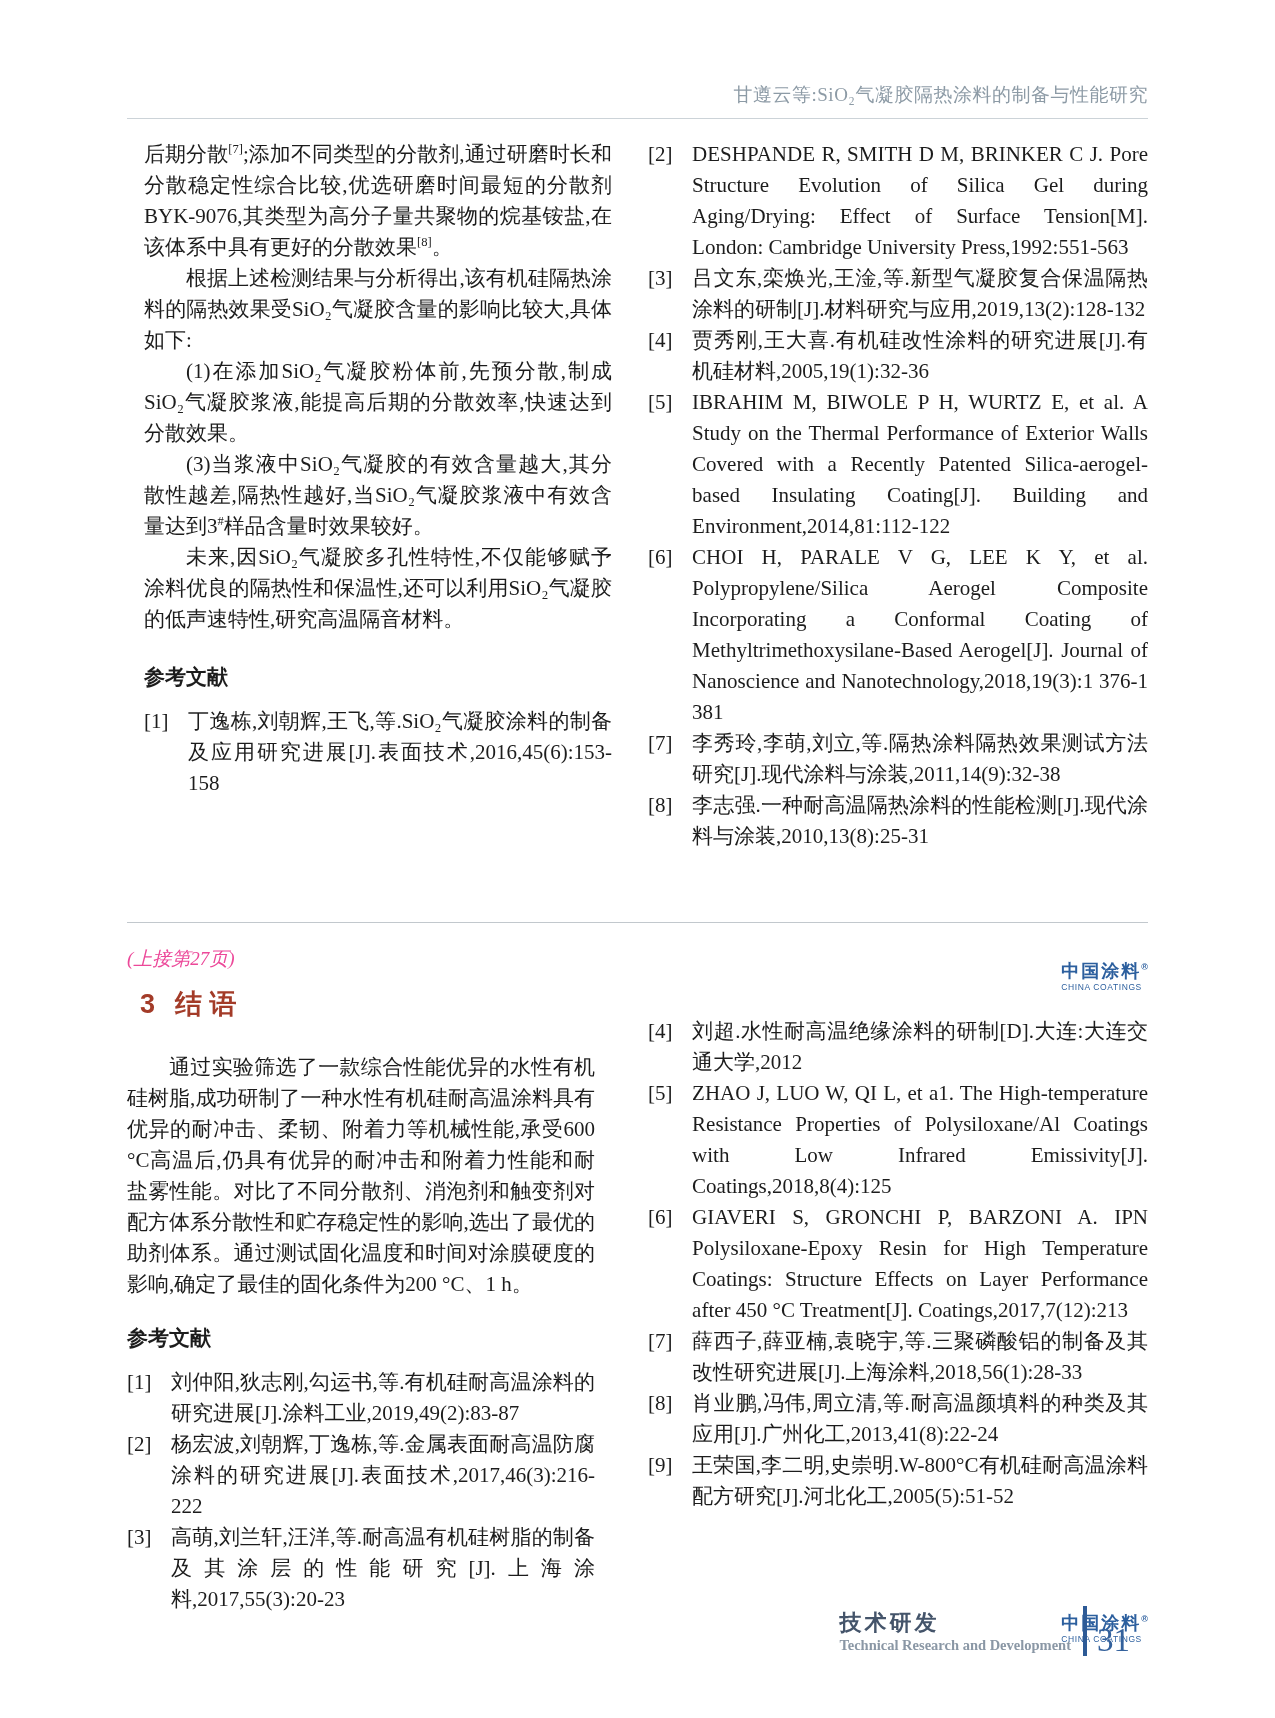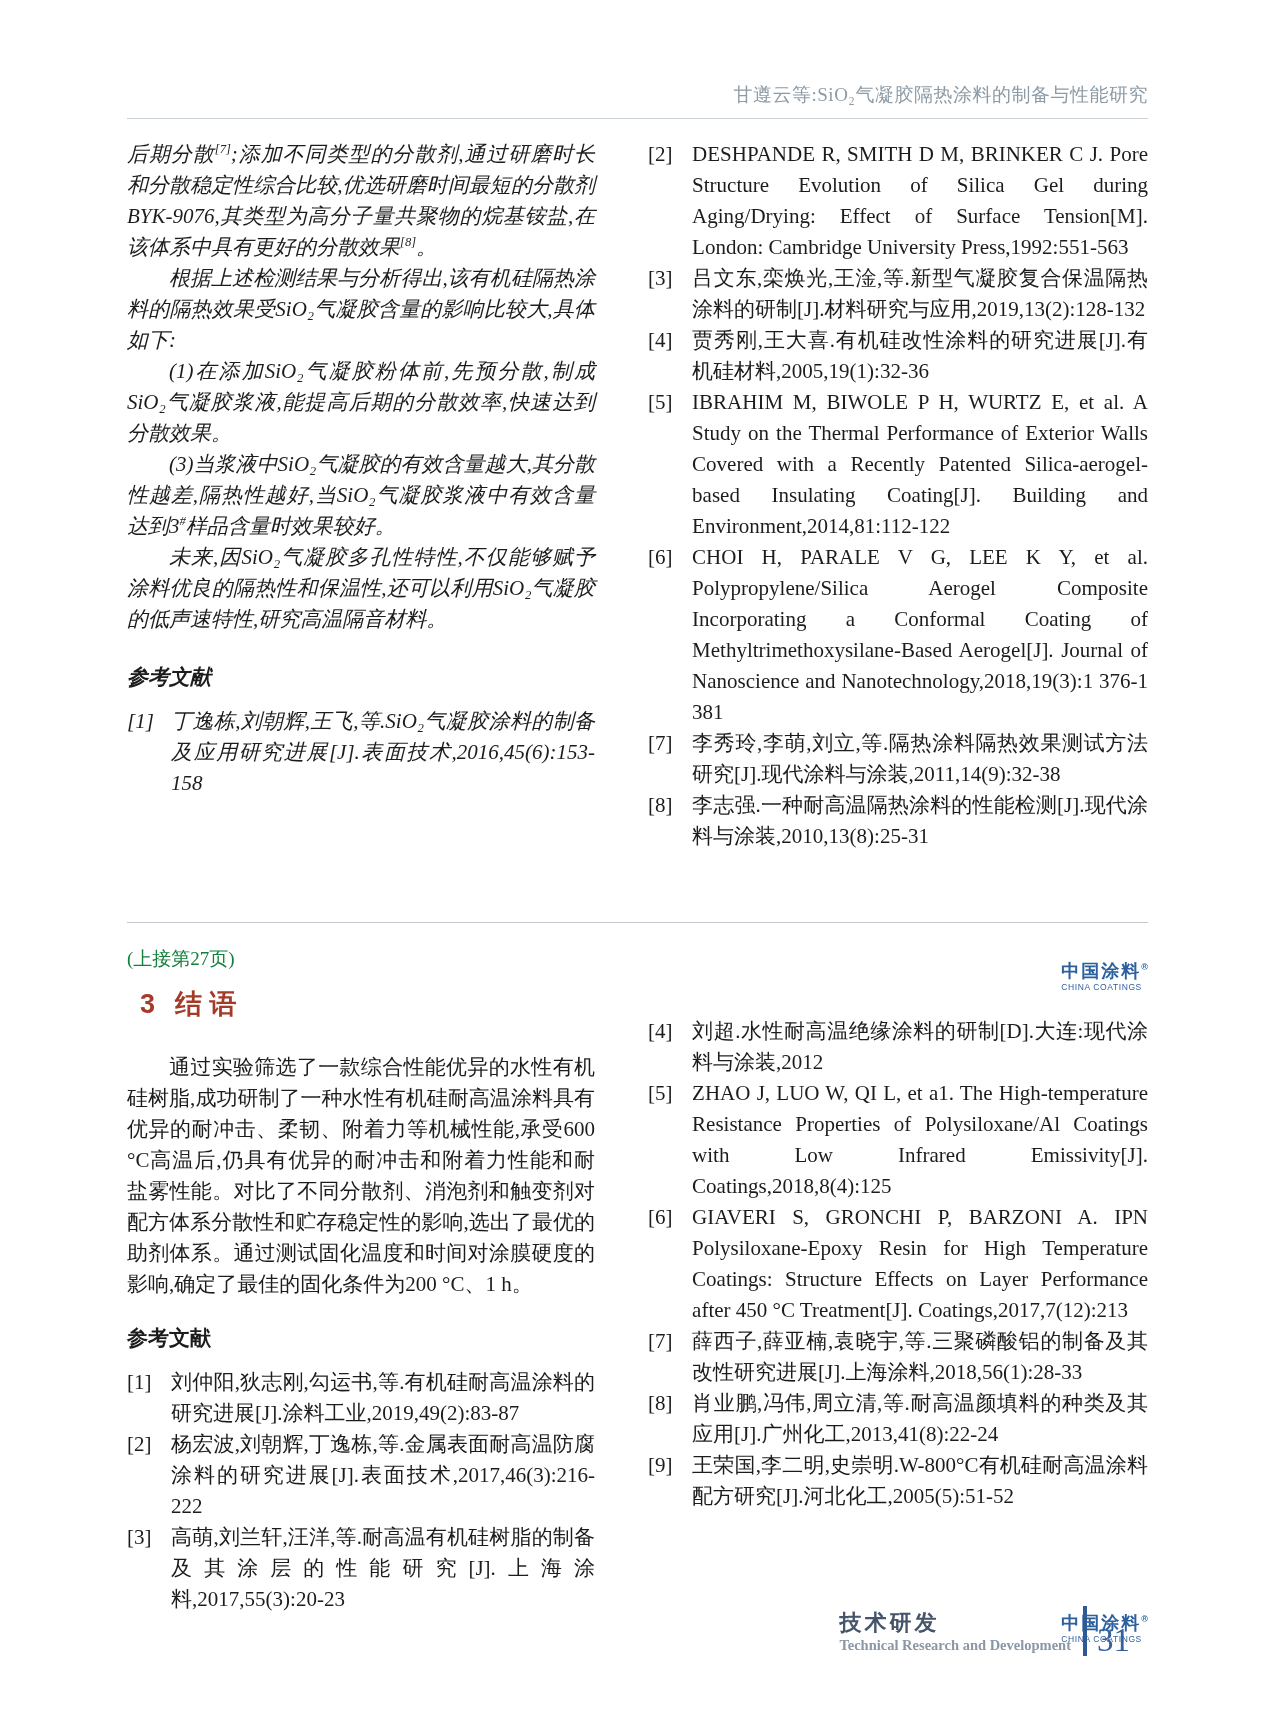--- a/index.html
+++ b/index.html
@@ -17,21 +17,21 @@
     text-align: right; font-size: 19px; color: #8d9ba6; letter-spacing: 0.5px;
   }
   .head-rule {
     position: absolute; top: 118px; left: 127px; width: 1021px;
     height: 1px; background: #ccd3d8;
   }
   .column {
     position: absolute; font-size: 21px; line-height: 31px;
     text-align: justify;
   }
-  .upper-left  { top: 139px; left: 127px; width: 468px; font-style: italic; }
+  .upper-left  { top: 139px; left: 144px; width: 468px; }
   .upper-right { top: 139px; left: 648px; width: 500px; }
   .lower-left  { top: 1052px; left: 127px; width: 468px; }
   .lower-right { top: 1016px; left: 648px; width: 500px; }
   p { margin: 0; text-indent: 2em; }
   p.continuation { text-indent: 0; }
   sup.cite { font-size: 0.6em; vertical-align: super; line-height: 0; }
   .ref-heading {
     text-align: left; font-weight: bold; font-size: 21px;
     font-family: "Liberation Sans", "DejaVu Sans", sans-serif;
     margin: 26px 0 14px;
@@ -53,21 +53,21 @@
     font-family: "Liberation Sans", "DejaVu Sans", sans-serif;
     font-weight: normal; color: #2c5f9e; font-size: 8.5px; letter-spacing: 0.6px;
     margin-top: 3px;
   }
   .mid-rule {
     position: absolute; top: 922px; left: 127px; width: 1021px;
     height: 1px; background: #c2c8cd;
   }
   .continued-note {
     position: absolute; top: 946px; left: 127px;
-    font-size: 19px; color: #15803d;
+    font-size: 19px; font-style: italic; color: #ec4899;
   }
   .section-heading {
     position: absolute; top: 986px; left: 140px;
     font-family: "Liberation Sans", "DejaVu Sans", sans-serif;
     font-weight: bold; font-size: 27px; color: #a33b28;
   }
   .section-title { margin-left: 20px; }
   .footer {
     position: absolute; top: 1606px; right: 145px;
     display: flex; align-items: flex-end;
@@ -172,21 +172,21 @@
         <span class="ref-label">[3]</span>
         <span class="ref-text">高萌,刘兰轩,汪洋,等.耐高温有机硅树脂的制备及其涂层的性能研究[J].上海涂料,2017,55(3):20-23</span>
       </div>
     </div>
 </div>
 
 <div class="column lower-right">
   <div class="ref-list">
       <div class="ref-item">
         <span class="ref-label">[4]</span>
-        <span class="ref-text">刘超.水性耐高温绝缘涂料的研制[D].大连:现代涂料与涂装,2012</span>
+        <span class="ref-text">刘超.水性耐高温绝缘涂料的研制[D].大连:大连交通大学,2012</span>
       </div>
       <div class="ref-item">
         <span class="ref-label">[5]</span>
         <span class="ref-text">ZHAO J, LUO W, QI L, et a1. The High-temperature Resistance Properties of Polysiloxane/Al Coatings with Low Infrared Emissivity[J]. Coatings,2018,8(4):125</span>
       </div>
       <div class="ref-item">
         <span class="ref-label">[6]</span>
         <span class="ref-text">GIAVERI S, GRONCHI P, BARZONI A. IPN Polysiloxane-Epoxy Resin for High Temperature Coatings: Structure Effects on Layer Performance after 450 °C Treatment[J]. Coatings,2017,7(12):213</span>
       </div>
       <div class="ref-item">

